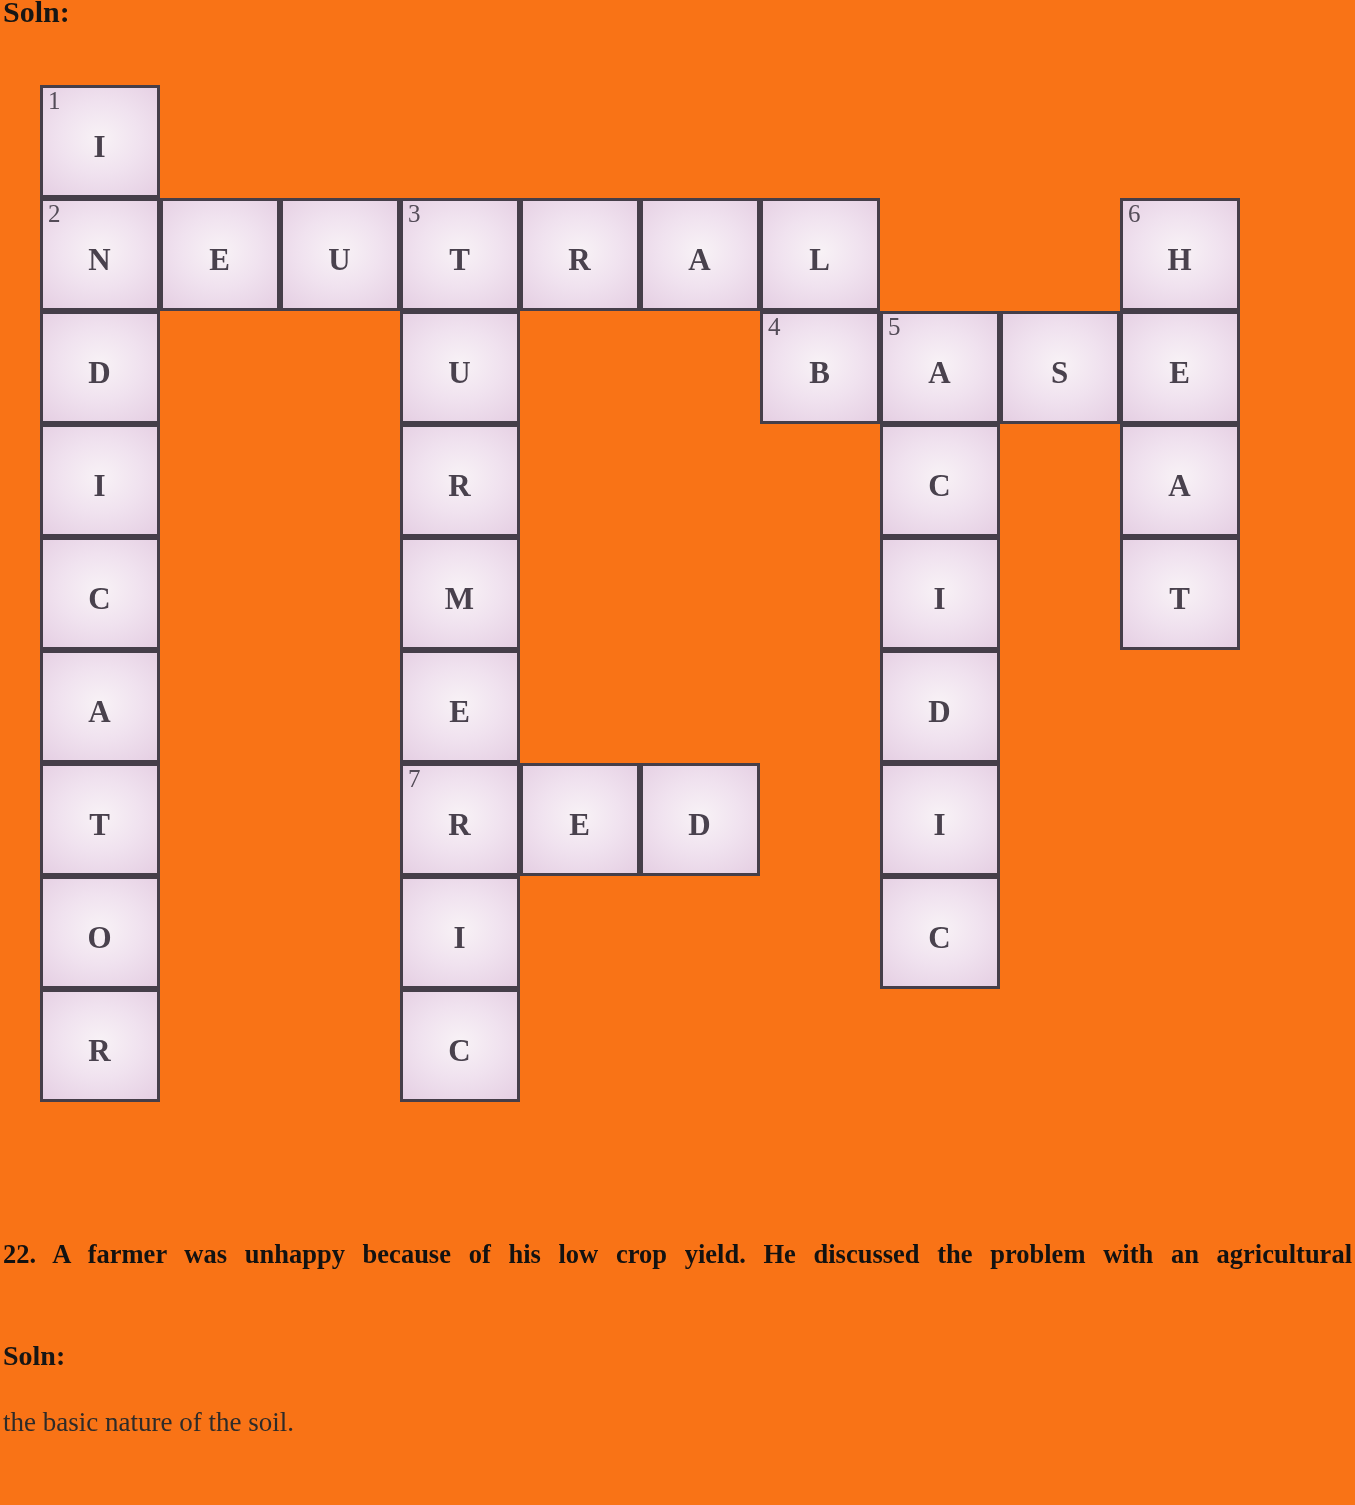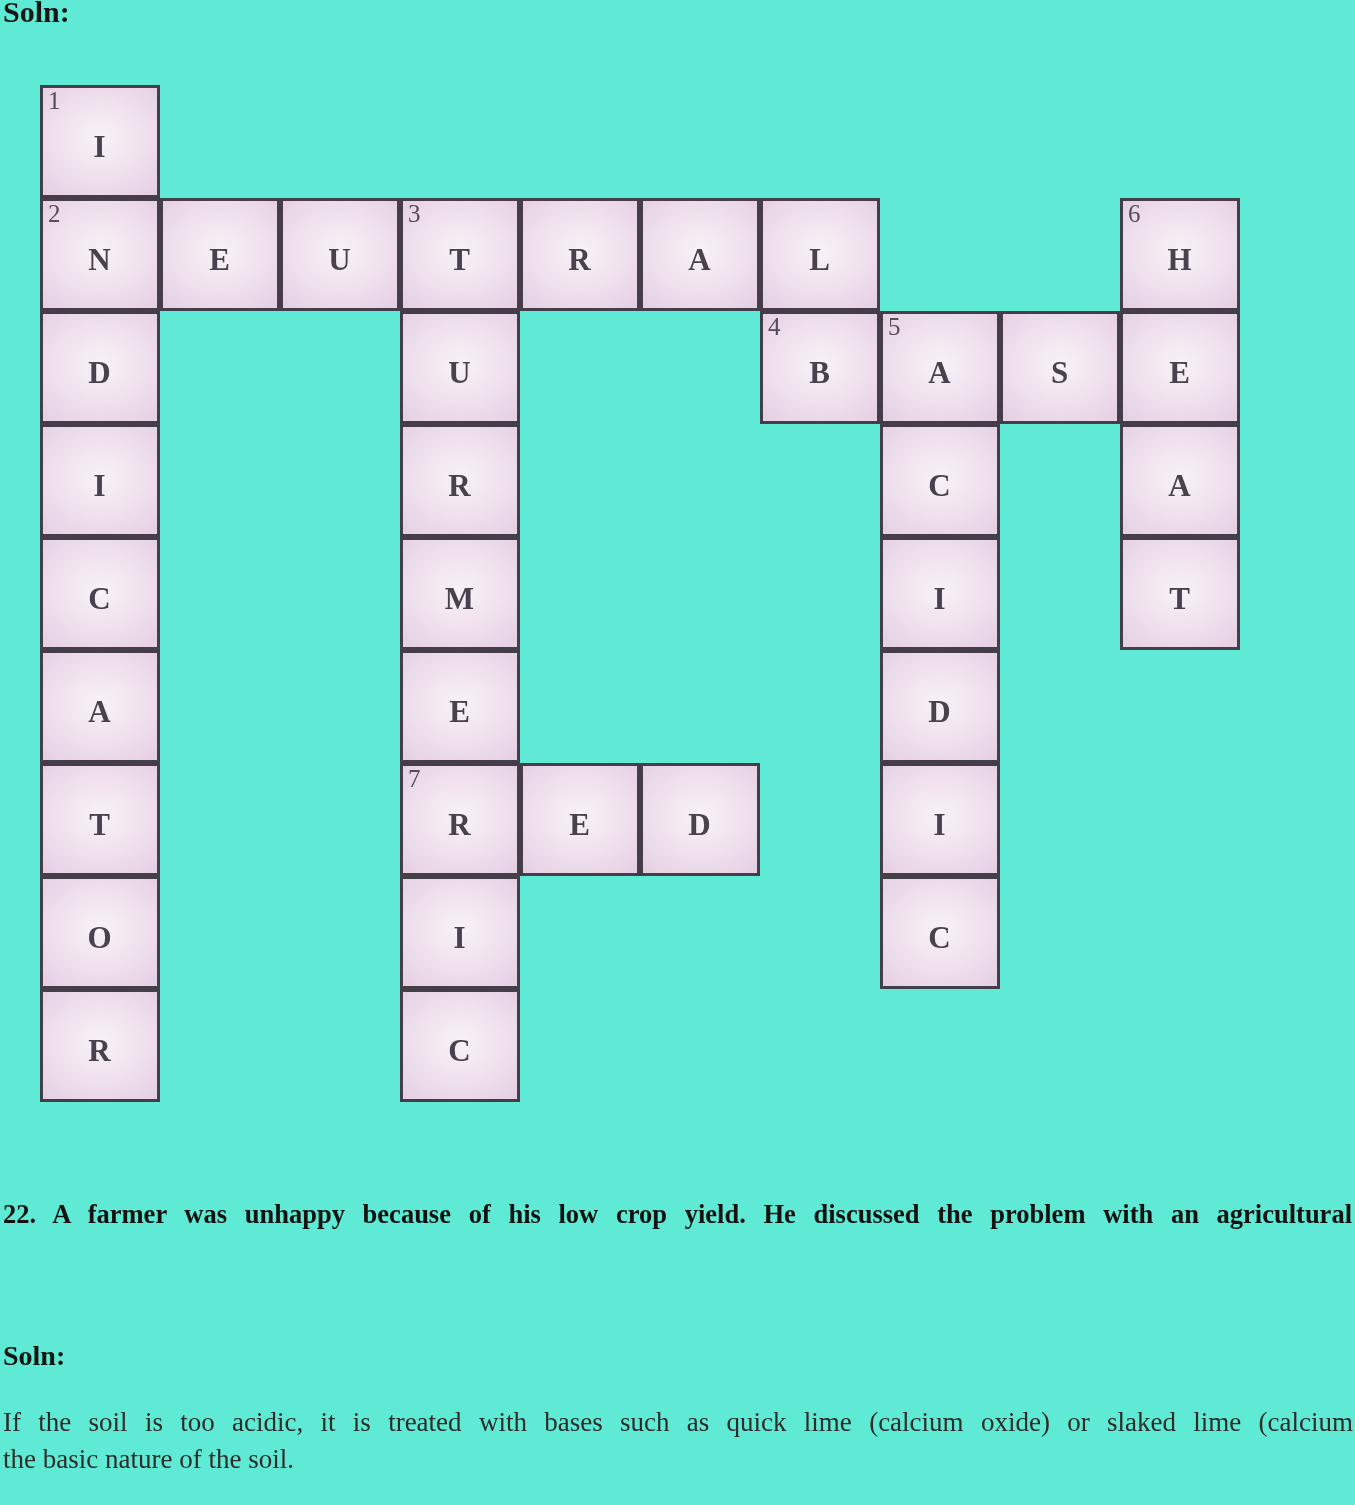--- a/index.html
+++ b/index.html
@@ -1,19 +1,19 @@
 <!DOCTYPE html>
 <html style="--cw-border: #453e49; --cw-edge: #e5cfe3; --cw-center: #f8f2f6; --cw-letter: #49414d; --cw-num: #544c58;"><head>
 <meta charset="utf-8">
 <style>
   html, body { margin:0; padding:0; background:#ffffff; }
   .page {
     position:relative;
     width:1355px; height:1505px;
-    background:#5eead4;
+    background:#f97316;
     font-family:"Liberation Serif", serif;
     color:#1c1a19;
     overflow:hidden;
   }
   .soln-top {
     position:absolute; left:3px; top:-5px;
     font-size:30px; font-weight:bold; color:#171615;
   }
   .grid-host { position:absolute; left:0; top:0; width:1355px; height:1150px; }
   .cell {
@@ -30,21 +30,21 @@
   .cellnum {
     position:absolute; left:5px; top:0px;
     font-size:25px; line-height:1.05;
     color:var(--cw-num, #544c58);
   }
   .cellletter {
     font-size:31px; font-weight:bold; letter-spacing:1px;
     color:var(--cw-letter, #49414d);
   }
   .question {
-    position:absolute; left:3px; top:1196px; width:1349px;
+    position:absolute; left:3px; top:1236px; width:1349px;
     font-size:26.5px; font-weight:bold; line-height:36.5px;
     color:#131211;
   }
   .qline.just, .aline.just { text-align:justify; text-align-last:justify; }
   .soln-bottom {
     position:absolute; left:3px; top:1340px;
     font-size:28px; font-weight:bold; color:#171615;
   }
   .answer {
     position:absolute; left:3px; top:1404px; width:1350px;
@@ -177,17 +177,16 @@
       </div>
     </div>
 
   <div class="question">
     <div class="qline just">22. A farmer was unhappy because of his low crop yield. He discussed the problem with an agricultural</div>
   </div>
 
   <div class="soln-bottom">Soln:</div>
 
   <div class="answer">
-    <div class="aline just">If the soil is too acidic, it is treated with bases such as quick lime (calcium oxide) or slaked lime (calcium</div>
     <div class="aline">the basic nature of the soil.</div>
   </div>
 
 </div>
 
 </body></html>

